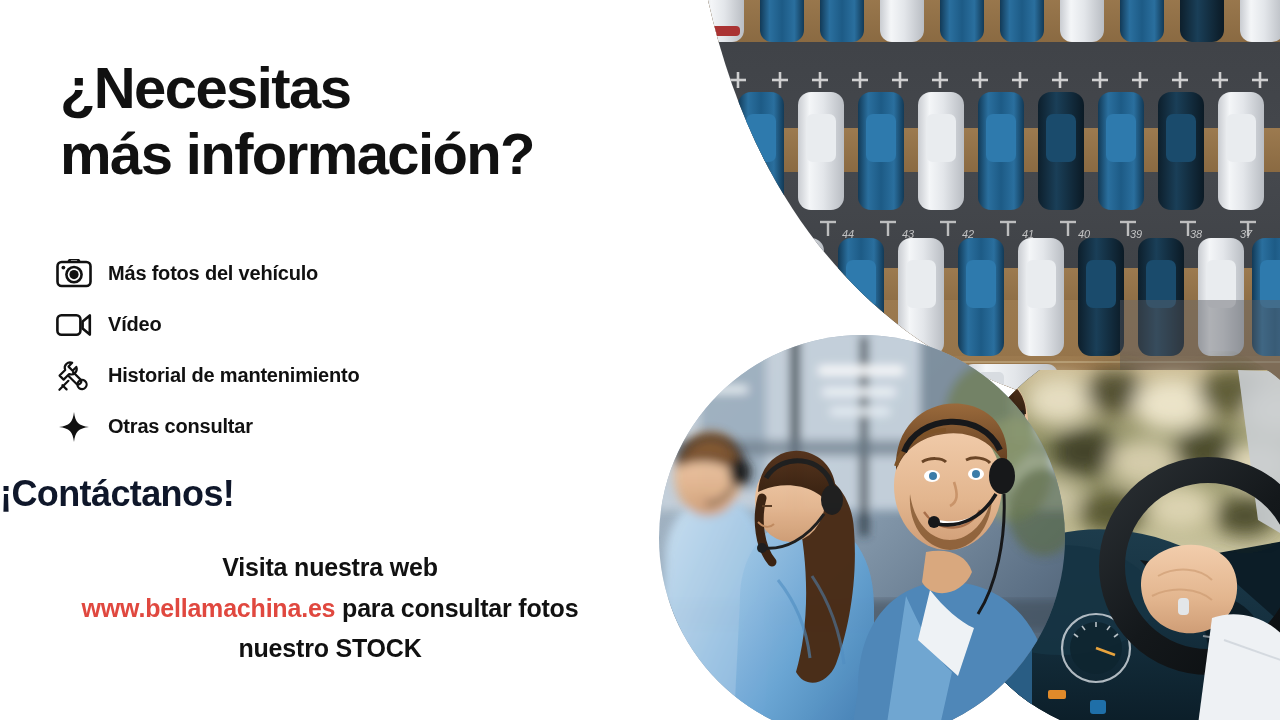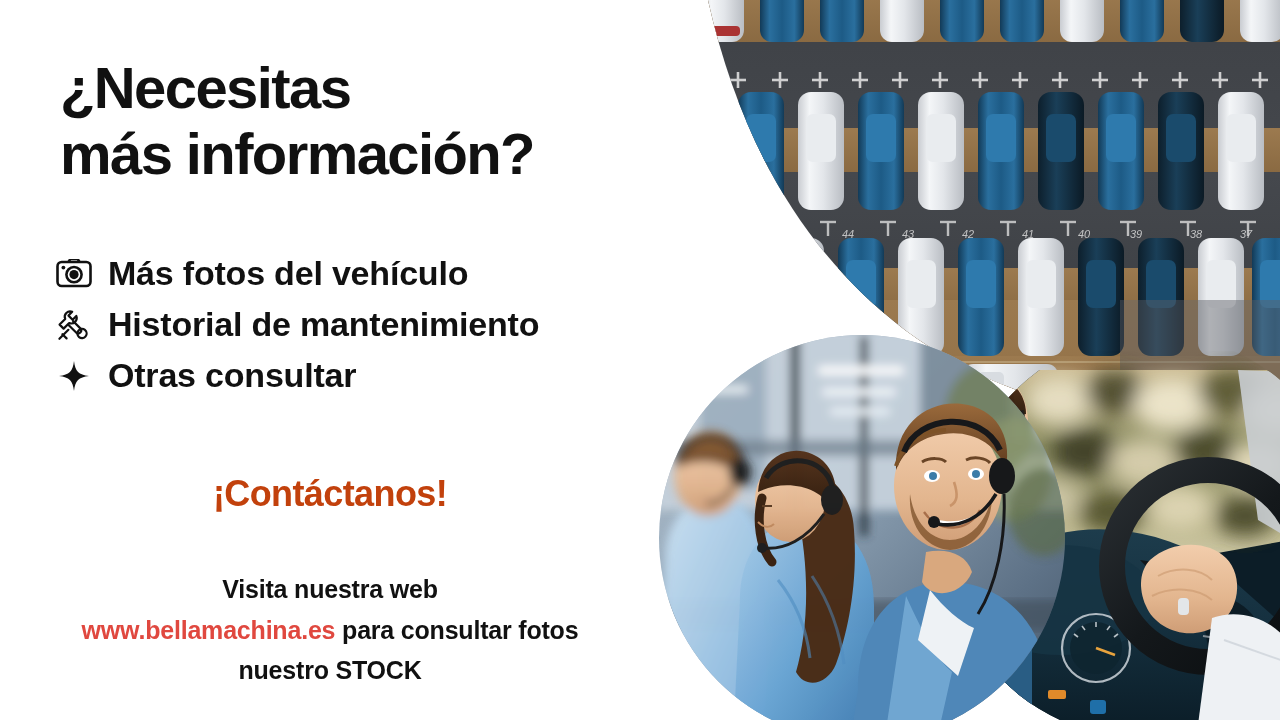--- a/index.html
+++ b/index.html
@@ -58,41 +58,41 @@
   }
   .feature-icon{
     width:40px; height:36px;
     flex:0 0 40px;
     display:flex;
     align-items:center;
     justify-content:center;
   }
   .feature-icon svg{ display:block; }
   .feature-label{
-    font-size:34px;
+    font-size:20px;
     font-weight:700;
     color:#111111;
     letter-spacing:-0.2px;
     white-space:nowrap;
   }
 
   .cta{
     position:absolute;
     left:0; top:473px;
     width:660px;
-    text-align:center;
+    text-align:left;
     font-size:36px;
     font-weight:800;
     letter-spacing:-0.6px;
-    color:#c2410c;
+    color:#0f172a;
   }
 
   .web-block{
     position:absolute;
-    left:0; top:569px;
+    left:0; top:547px;
     width:660px;
     text-align:center;
     font-size:25px;
     font-weight:700;
     line-height:1.62;
     color:#111111;
     letter-spacing:-0.2px;
   }
   .web-url{ color:#e0483f; }
 </style>
@@ -658,20 +658,29 @@
             <path d="M12.5 3 L13.8 0.8 A1.6 1.6 0 0 1 15.1 0 H20.9 A1.6 1.6 0 0 1 22.2 0.8 L23.5 3" fill="none" stroke="#111" stroke-width="2.6" stroke-linejoin="round"></path>
             <rect x="1.5" y="3" width="33" height="24" rx="4.2" fill="none" stroke="#111" stroke-width="2.6"></rect>
             <circle cx="18" cy="15.6" r="7.6" fill="none" stroke="#111" stroke-width="2.6"></circle>
             <circle cx="18" cy="15.6" r="4.6" fill="#111"></circle>
             <circle cx="7.4" cy="8.6" r="1.9" fill="#111"></circle>
           </svg>
         </span>
         <span class="feature-label">Más fotos del vehículo</span>
       </li>
 
+      <li class="feature-item">
+        <span class="feature-icon">
+          <svg width="36" height="26" viewBox="0 0 36 26">
+            <rect x="1.4" y="3.2" width="23" height="19.6" rx="4" fill="none" stroke="#111" stroke-width="2.6"></rect>
+            <path d="M26.6 9.4 L33.8 3.4 V22.6 L26.6 16.6 Z" fill="none" stroke="#111" stroke-width="2.6" stroke-linejoin="round"></path>
+          </svg>
+        </span>
+        <span class="feature-label">Vídeo</span>
+      </li>
 
       <li class="feature-item">
         <span class="feature-icon">
           <svg width="36" height="34" viewBox="0 0 36 34">
             <g fill="none" stroke="#111" stroke-width="2.2" stroke-linejoin="round" stroke-linecap="round">
               <path d="M16.2 3.8 A5.4 5.4 0 0 0 9.2 10.9 L3.6 16.6 L7.6 20.6 L13.2 15 A5.4 5.4 0 0 0 20.3 8 L16.6 11.7 L12.5 7.6 Z"></path>
               <path d="M12.8 17.2 L20.4 24.8 A3 3 0 0 0 24.6 20.6 L17 13"></path>
               <path d="M22.4 22.6 A4.6 4.6 0 1 0 29.6 28.4 A4.6 4.6 0 0 0 22.4 22.6 Z"></path>
               <path d="M3.4 30.8 L12.4 21.8"></path>
               <path d="M6.4 26.2 L10.6 30.4"></path>

